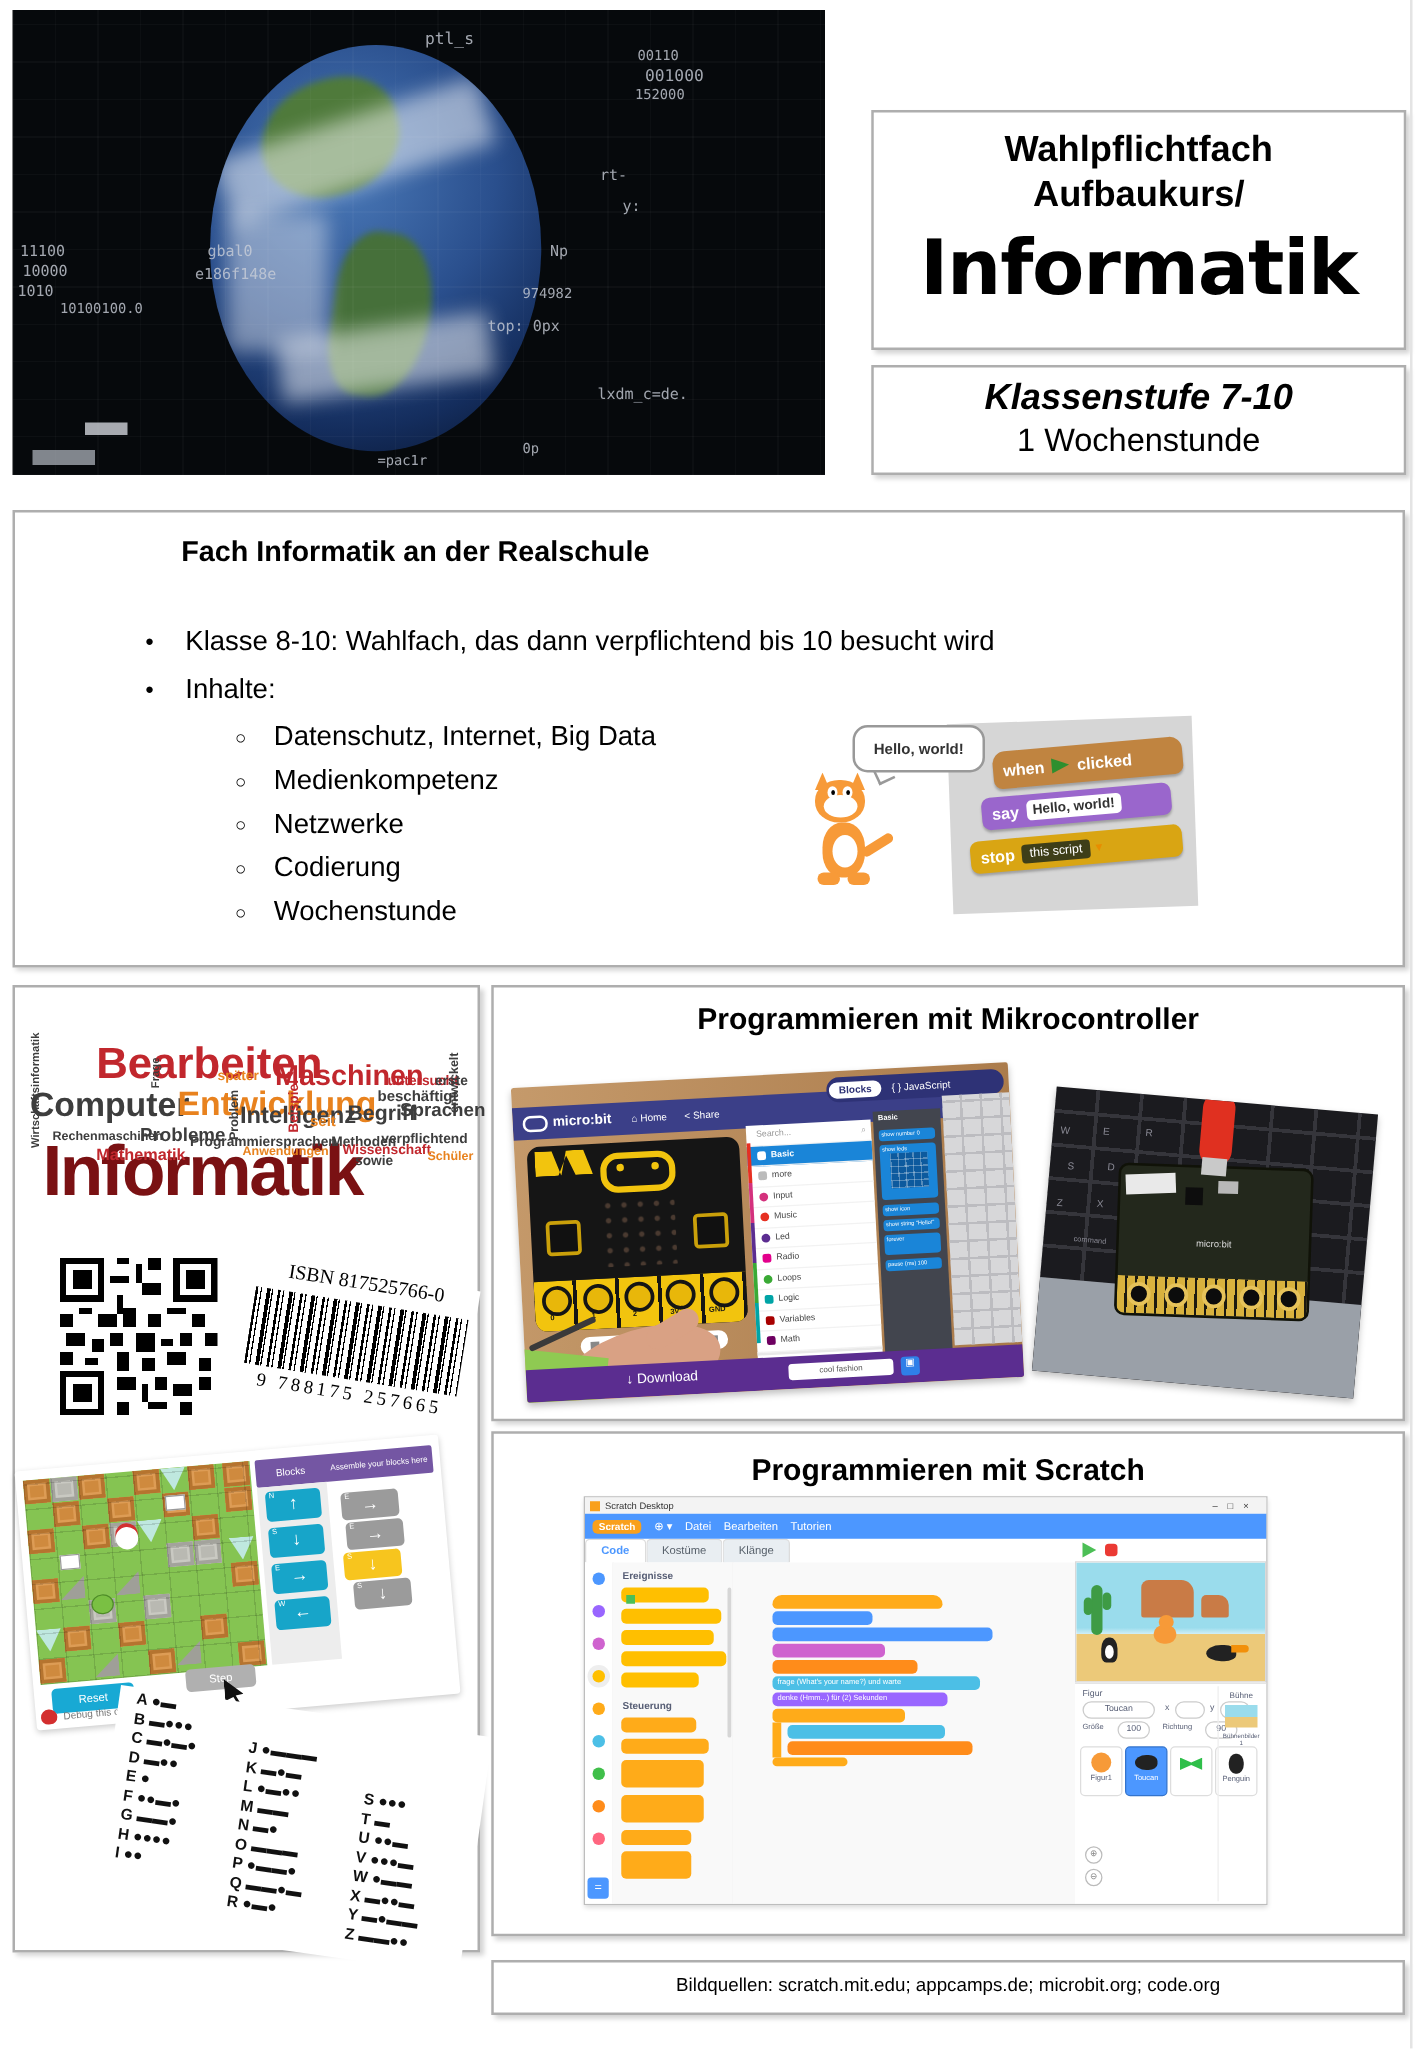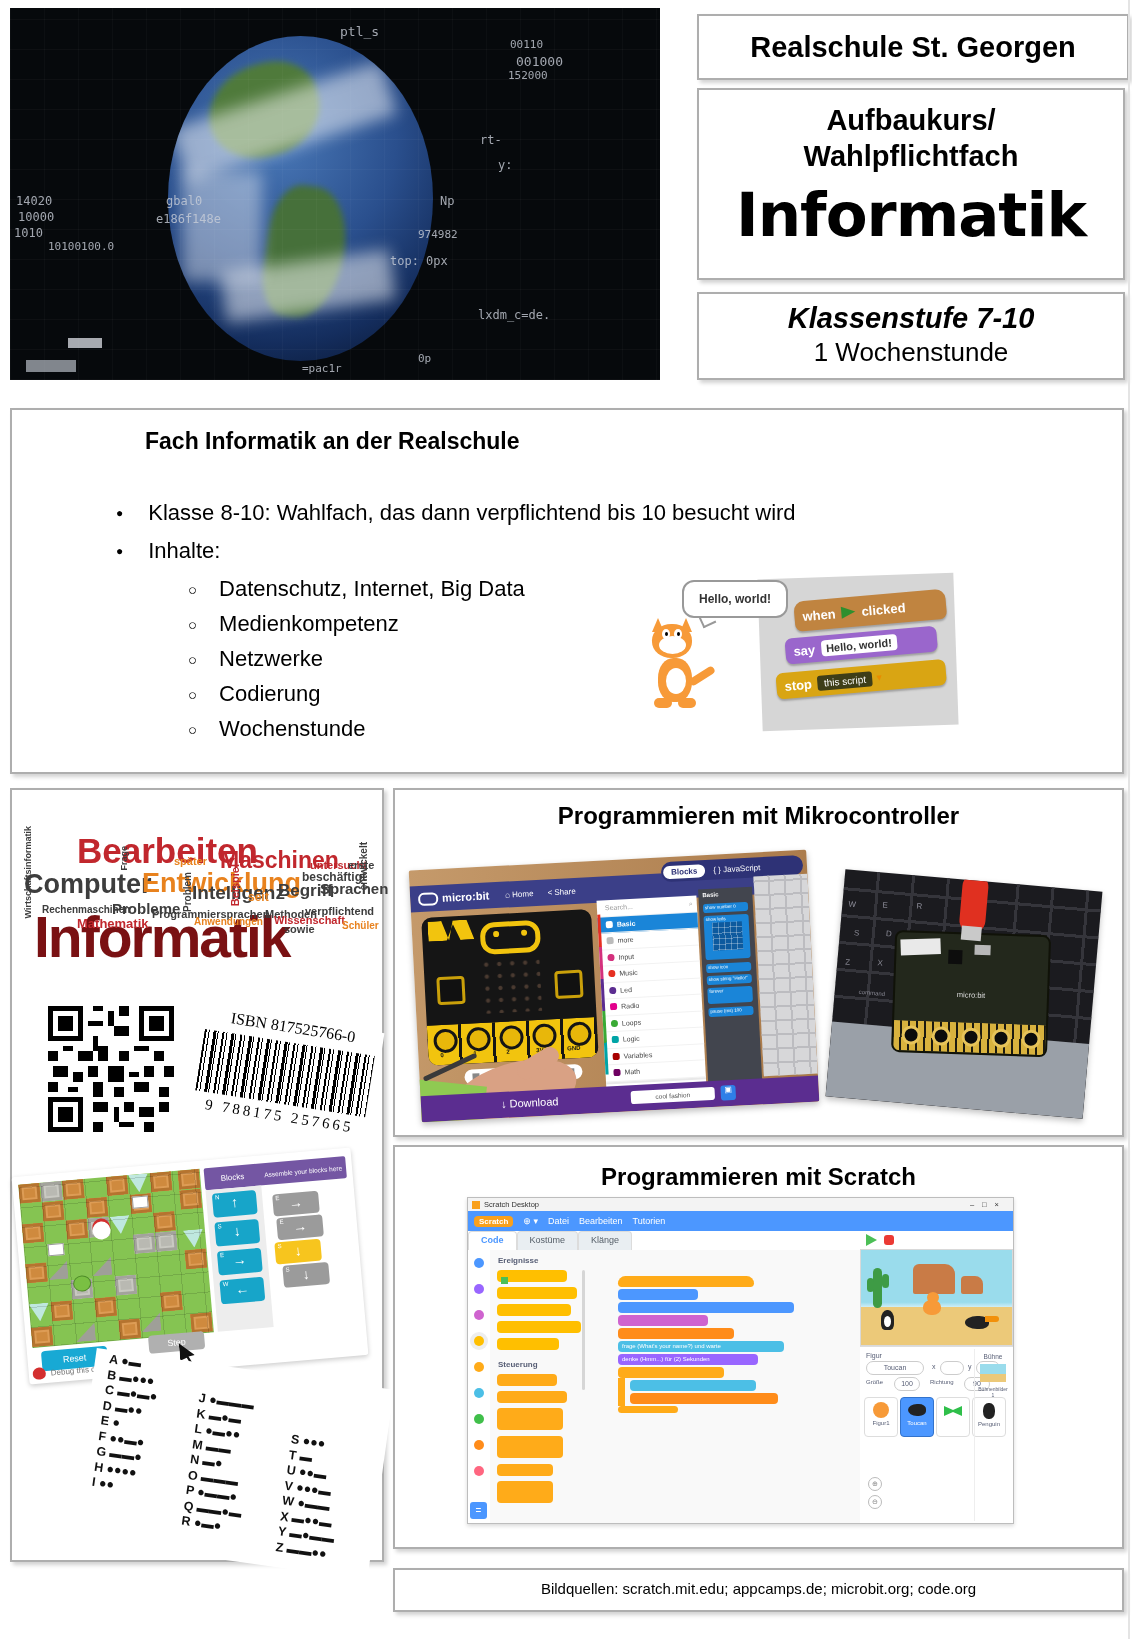--- a/index.html
+++ b/index.html
@@ -222,42 +222,39 @@
       <div class="cloud" style="left:55px;top:225px;width:170px;height:50px;opacity:.5;transform:rotate(-8deg)"></div>
       <div class="cloud" style="left:14px;top:135px;width:80px;height:110px;opacity:.4"></div>
     </div>
     <div class="grid"></div>
     <span class="frag" style="left:330px;top:16px;font-size:13px">ptl_s</span>
     <span class="frag" style="left:500px;top:30px;font-size:11px">00110</span>
     <span class="frag" style="left:506px;top:46px;font-size:13px">001000</span>
     <span class="frag" style="left:498px;top:61px;font-size:11px">152000</span>
     <span class="frag" style="left:470px;top:125px;font-size:12px">rt-</span>
     <span class="frag" style="left:488px;top:150px;font-size:12px">y:</span>
-    <span class="frag" style="left:6px;top:186px;font-size:12px">14020</span>
+    <span class="frag" style="left:6px;top:186px;font-size:12px">11100</span>
     <span class="frag" style="left:8px;top:202px;font-size:12px">10000</span>
     <span class="frag" style="left:4px;top:218px;font-size:12px">1010</span>
     <span class="frag" style="left:38px;top:232px;font-size:11px">10100100.0</span>
     <span class="frag" style="left:156px;top:186px;font-size:12px">gbal0</span>
     <span class="frag" style="left:146px;top:204px;font-size:12px">e186f148e</span>
     <span class="frag" style="left:408px;top:220px;font-size:11px">974982</span>
     <span class="frag" style="left:380px;top:246px;font-size:12px">top: 0px</span>
     <span class="frag" style="left:430px;top:186px;font-size:12px">Np</span>
     <span class="frag" style="left:468px;top:300px;font-size:12px">lxdm_c=de.</span>
     <span class="frag" style="left:292px;top:354px;font-size:11px">=pac1r</span>
     <span class="frag" style="left:408px;top:344px;font-size:11px">0p</span>
     <div class="abs" style="left:58px;top:330px;width:34px;height:10px;background:#cfd3da;opacity:.8"></div>
     <div class="abs" style="left:16px;top:352px;width:50px;height:12px;background:#b7bcc4;opacity:.7"></div>
   </div>
 
-  <div id="mast1" class="box mast ctr">
-    <span>Realschule St. Georgen</span>
-  </div>
   <div id="mast2" class="box mast ctr">
+    <div class="l">Wahlpflichtfach</div>
     <div class="l">Aufbaukurs/</div>
-    <div class="l">Wahlpflichtfach</div>
     <div class="big">Informatik</div>
   </div>
   <div id="mast3" class="box mast ctr">
     <div class="g">Klassenstufe 7-10</div>
     <div class="h">1 Wochenstunde</div>
   </div>
 
   <div id="infobox" class="box">
     <div class="t">Fach Informatik an der Realschule</div>
     <div class="mb" style="top:90px"><span>Klasse 8-10: Wahlfach, das dann verpflichtend bis 10 besucht wird</span></div>

